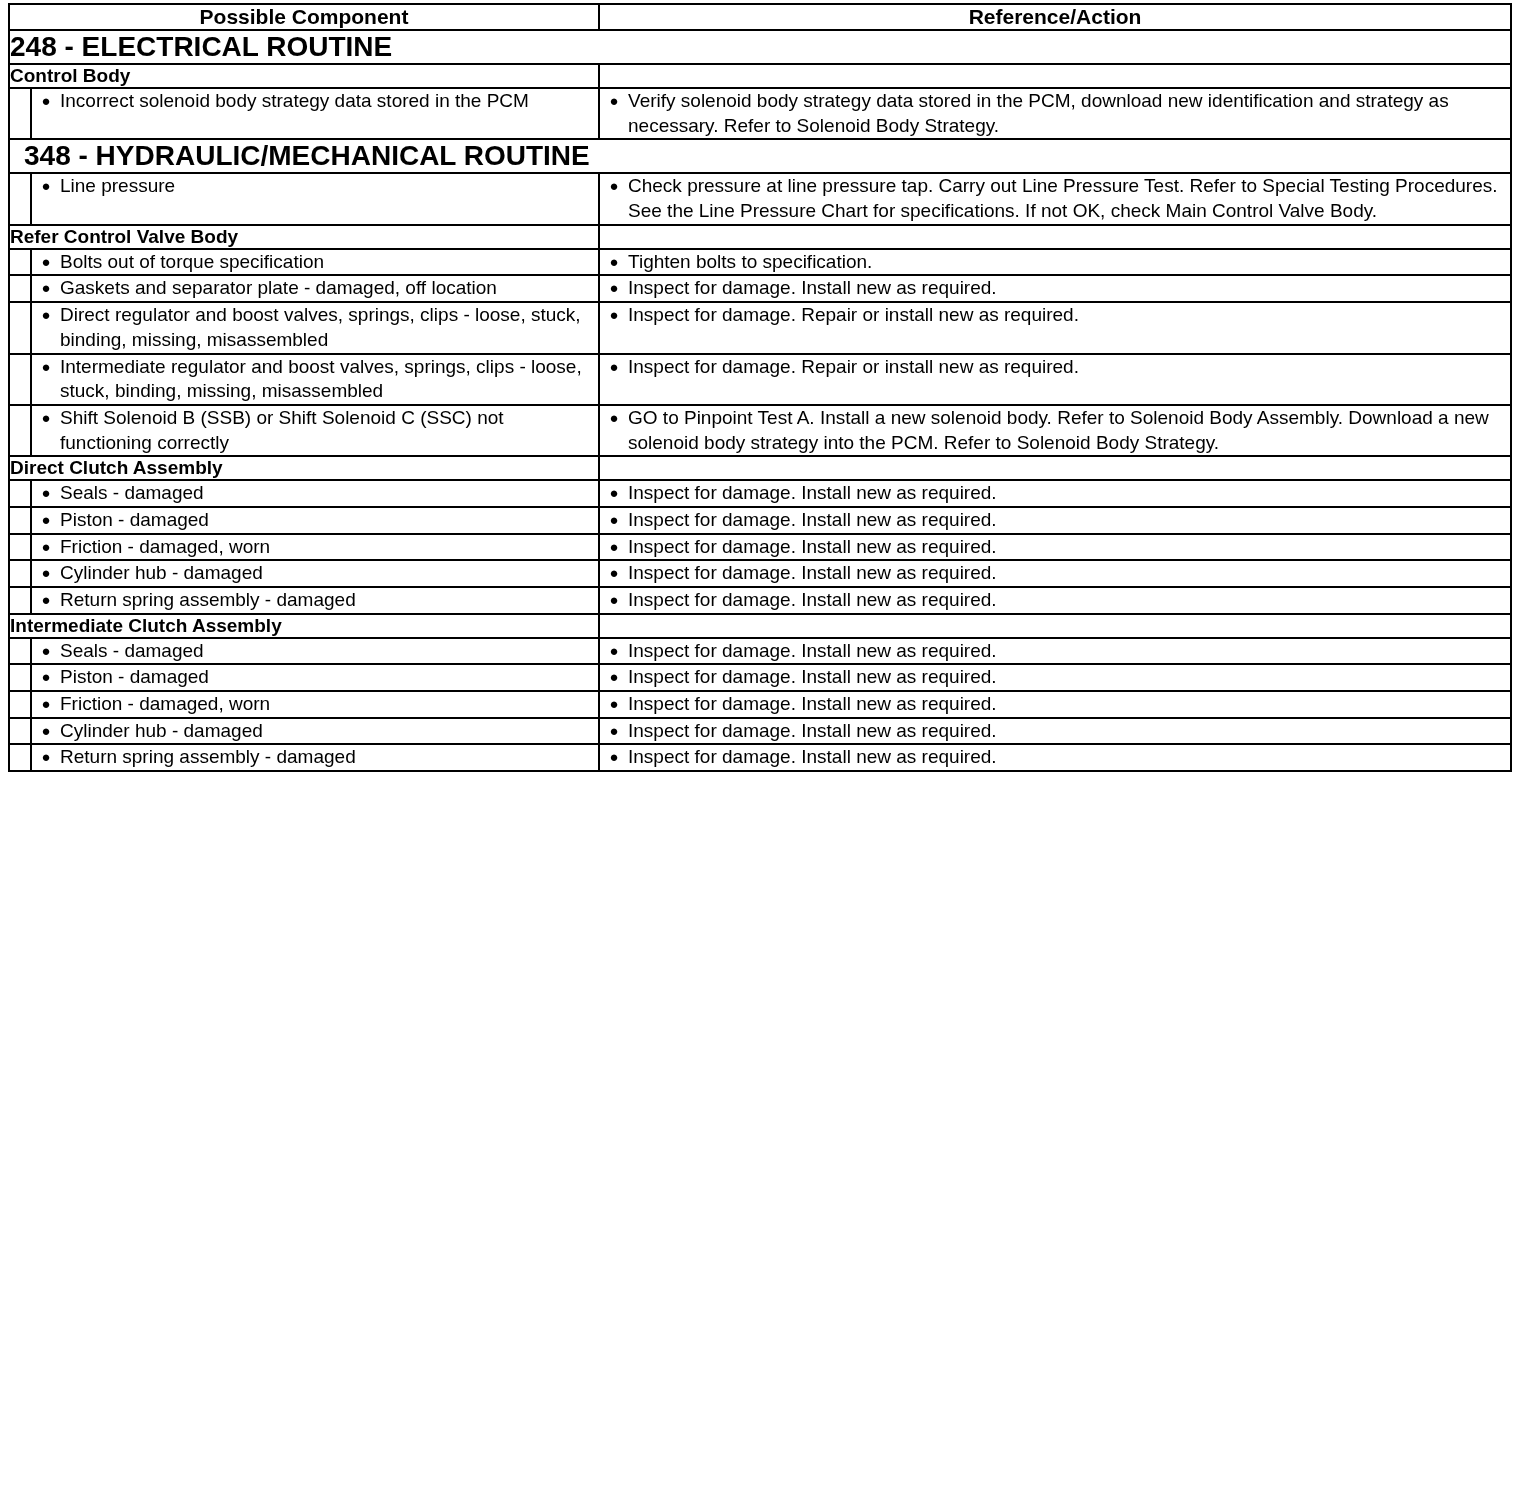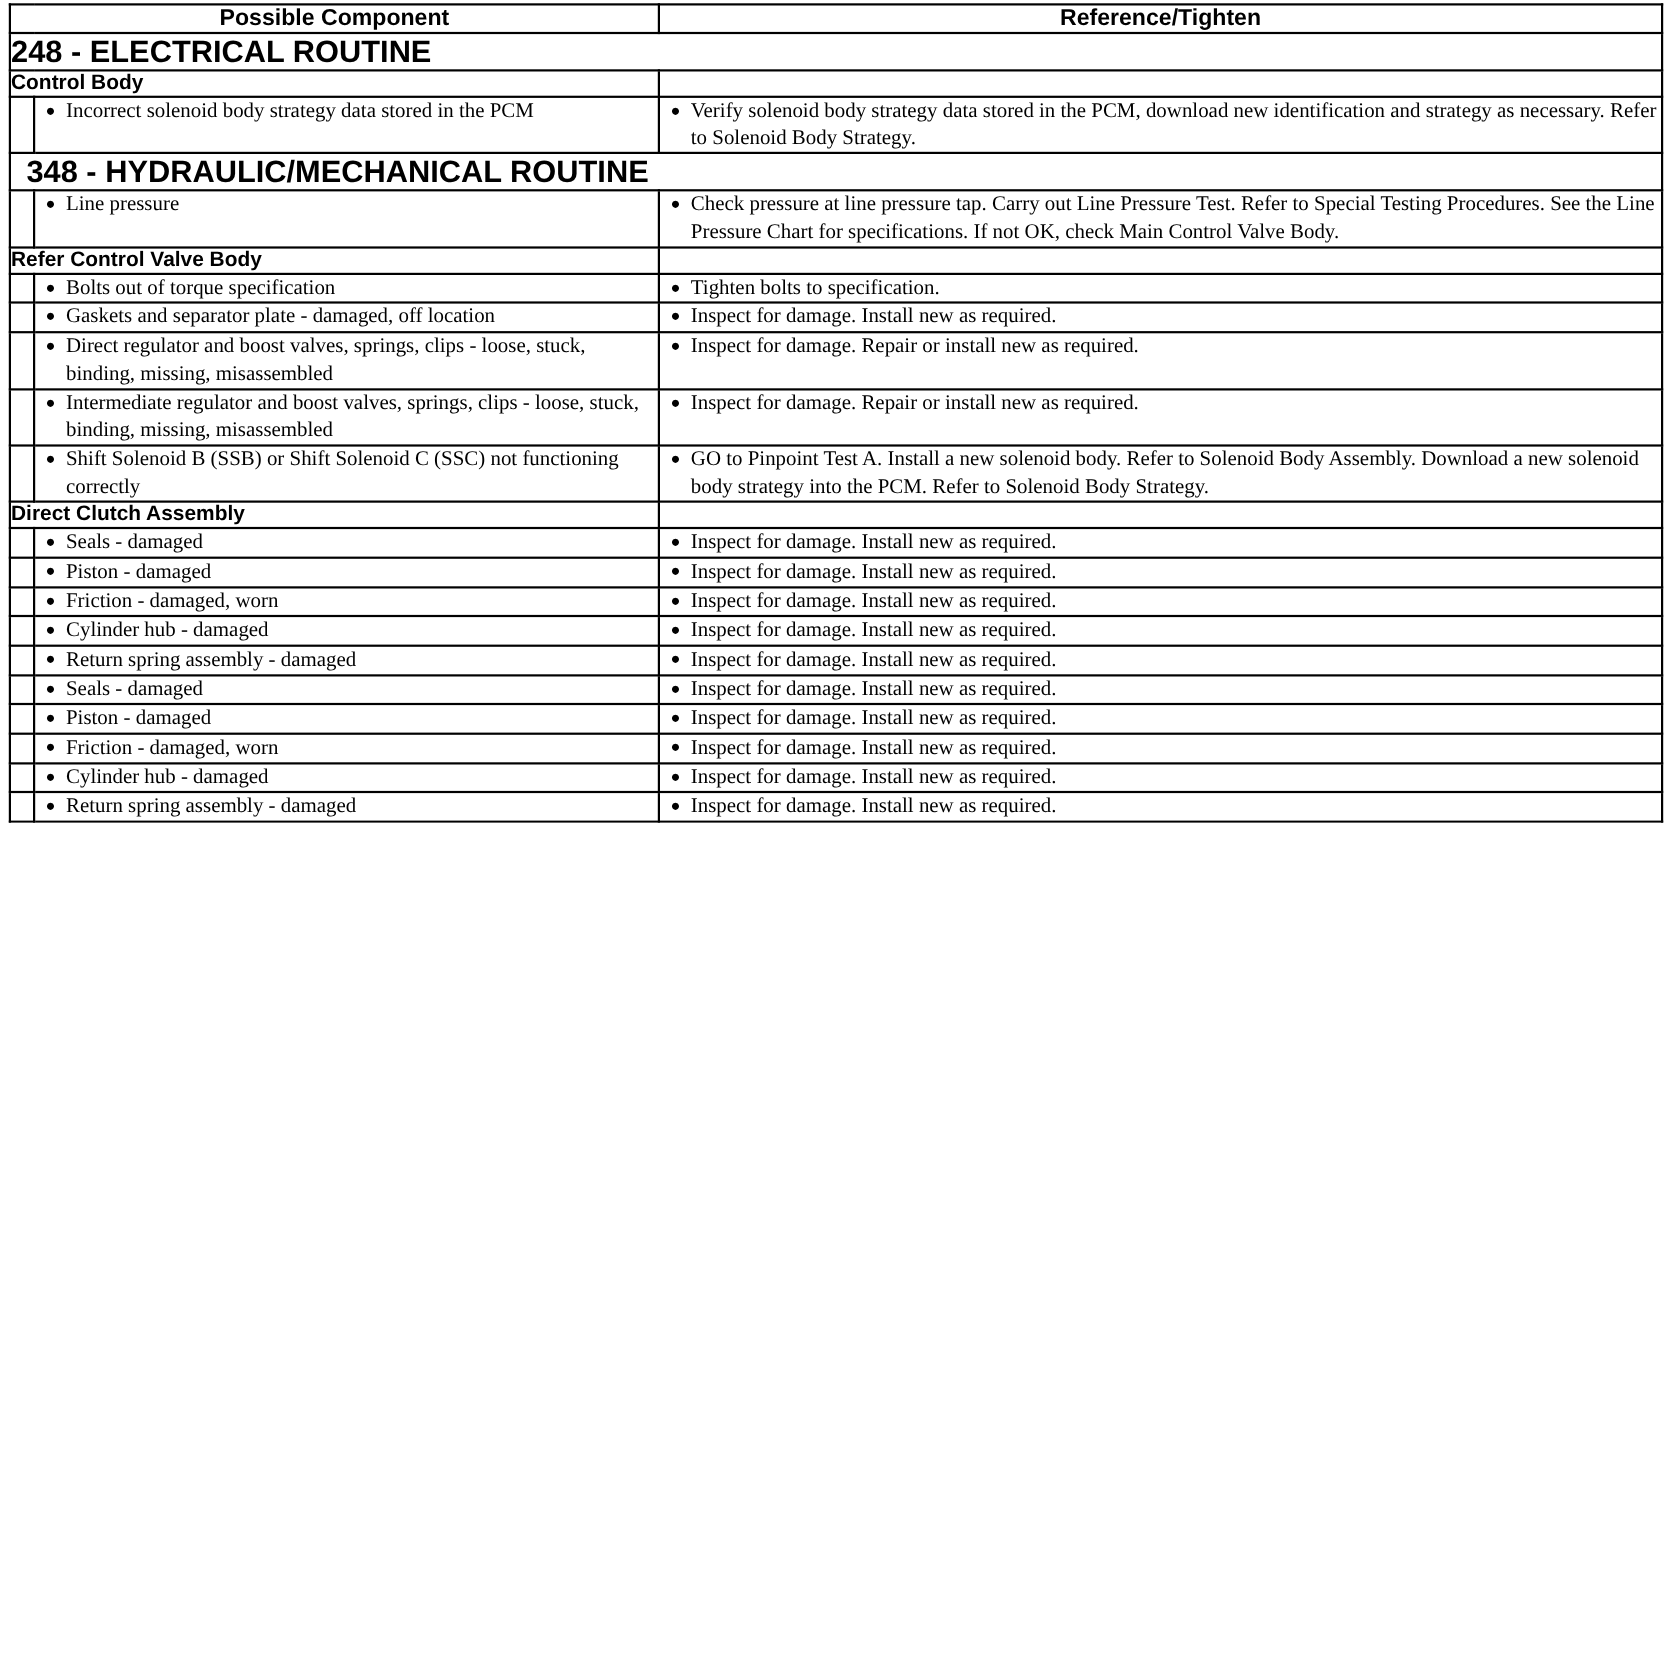--- a/index.html
+++ b/index.html
@@ -77,41 +77,40 @@
   }
   .bullet {
     flex: 0 0 auto;
     width: 28px;
     text-align: center;
     font-size: 15px;
     line-height: 1.62;
   }
   .btext {
     flex: 1 1 auto;
-    font-family: Liberation Serif, serif;
   }
   
   tr.last td { border-bottom: 2px solid #000000; }
   tr.thickunder td { border-bottom: 2px solid #000000; }
   tr.thickover td { border-top: 2px solid #000000; padding-left: 14px; }
 </style>
 </head>
 <body>
 
 <div class="page">
   <table class="diag">
     <colgroup>
       <col class="c-indent">
       <col class="c-comp">
       <col class="c-ref">
     </colgroup>
     <tbody>
       <tr>
         <th class="head" colspan="2">Possible Component</th>
-        <th class="head">Reference/Tighten</th>
+        <th class="head">Reference/Action</th>
       </tr>
 
       <tr>
         <td class="section" colspan="3">248 - ELECTRICAL ROUTINE</td>
       </tr>
       <tr>
         <td class="group" colspan="2">Control Body</td>
         <td class="blank"></td>
       </tr>
       <tr>
@@ -303,20 +302,24 @@
           </div>
         </td>
         <td class="action">
           <div class="bullet-row">
             <span class="bullet">●</span>
             <span class="btext">Inspect for damage. Install new as required.</span>
           </div>
         </td>
       </tr>
 
+      <tr>
+        <td class="group" colspan="2">Intermediate Clutch Assembly</td>
+        <td class="blank"></td>
+      </tr>
       <tr>
         <td class="indent"></td>
         <td class="item">
           <div class="bullet-row">
             <span class="bullet">●</span>
             <span class="btext">Seals - damaged</span>
           </div>
         </td>
         <td class="action">
           <div class="bullet-row">

